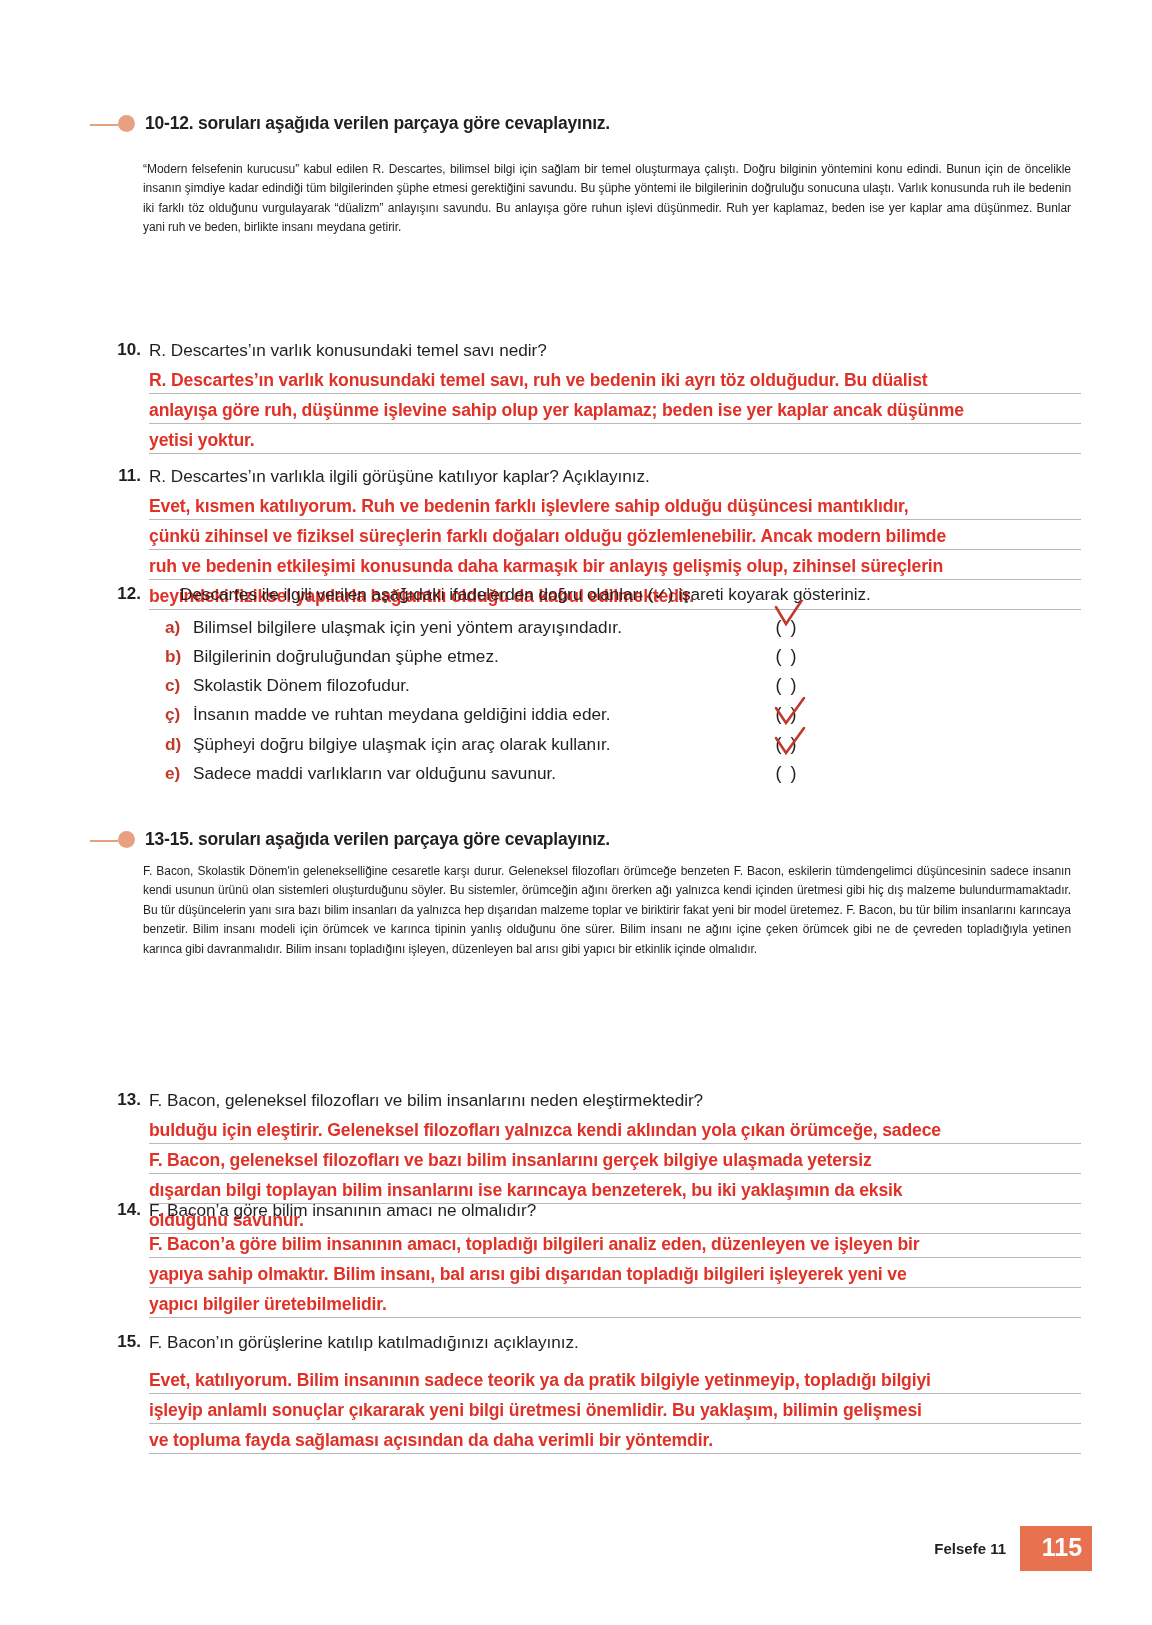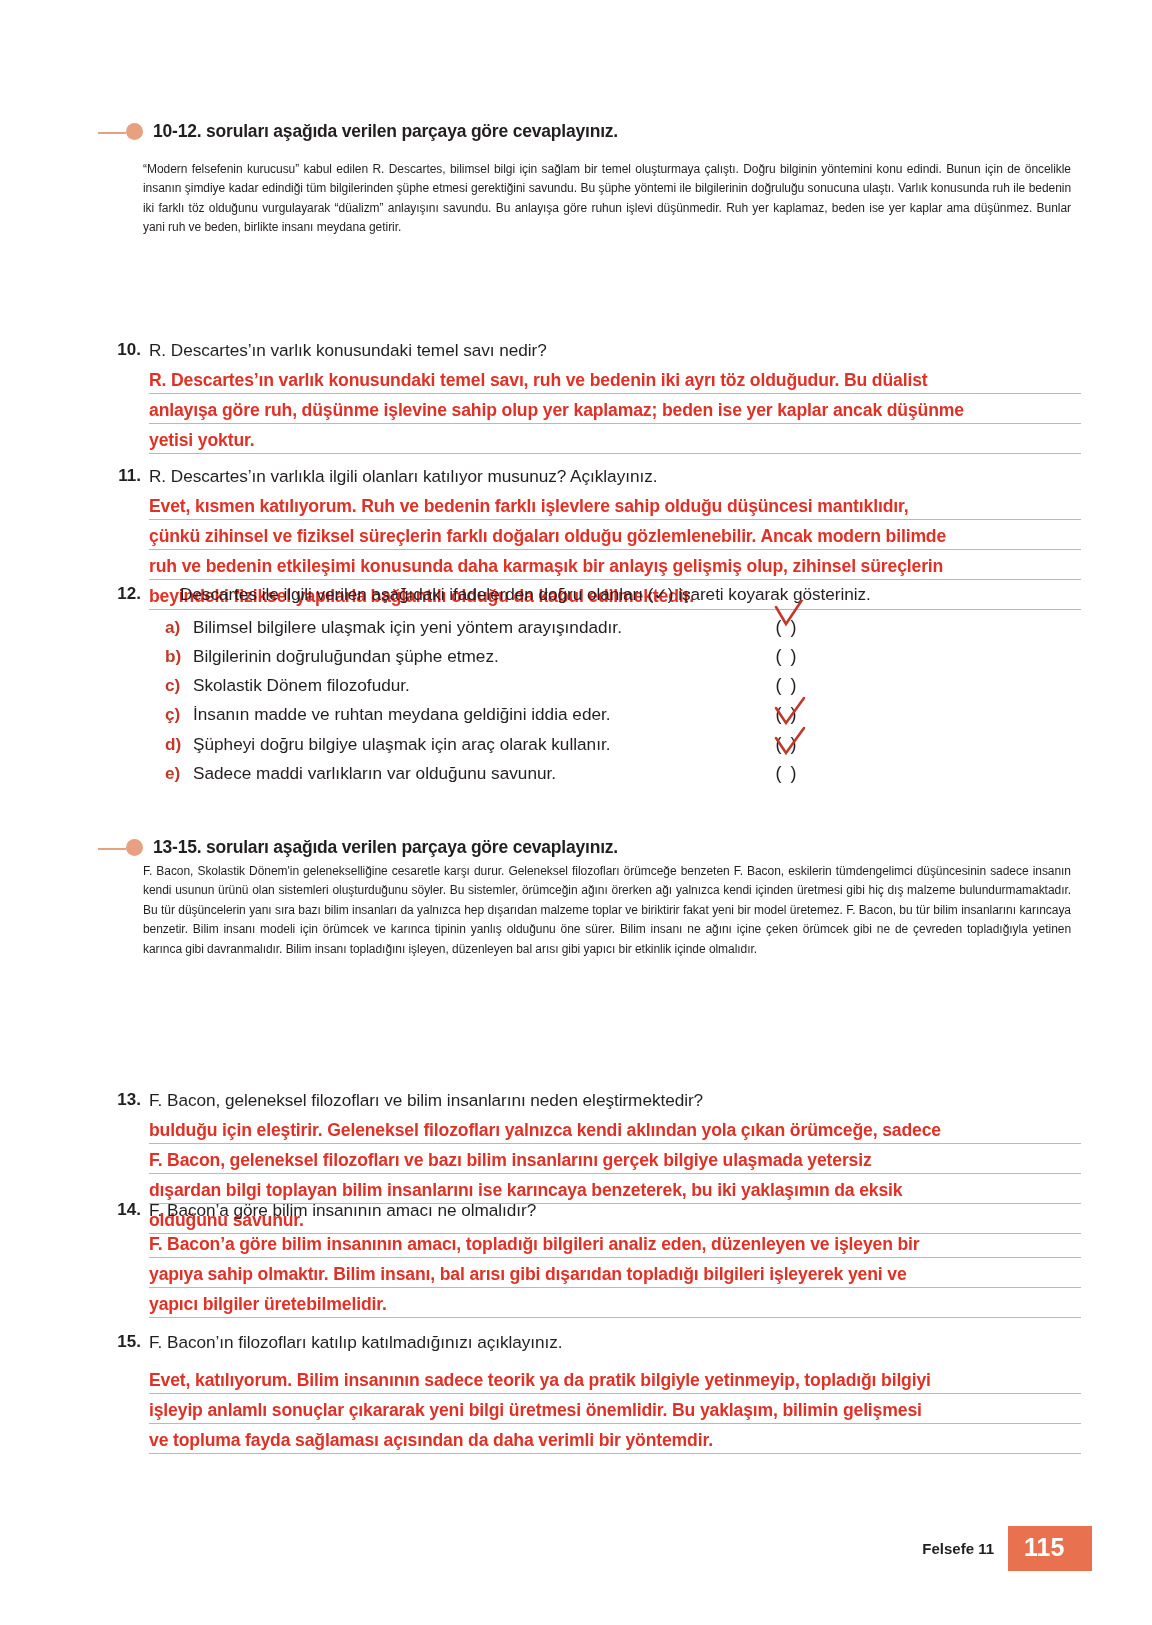--- a/index.html
+++ b/index.html
@@ -20,21 +20,21 @@
     background: #ffffff;
     overflow: hidden;
     box-sizing: border-box;
   }
 
   
   .section-head {
     position: relative;
     display: flex;
     align-items: center;
-    margin: 8px;
+    margin: 0;
     padding: 0;
   }
   .section-head .leader {
     position: absolute;
     left: -28px;
     top: 50%;
     width: 28px;
     height: 2px;
     background: #e8a180;
   }
@@ -168,24 +168,24 @@
     font-weight: bold;
     color: #231f20;
     padding: 10px 14px 10px 0;
     align-self: center;
   }
   .footer .pageno {
     background: #e8714f;
     color: #ffffff;
     font-size: 25px;
     font-weight: bold;
-    padding: 8px 16px 10px 16px;
+    padding: 8px 4px 10px 16px;
     line-height: 1.1;
     min-width: 52px;
-    text-align: left;
+    text-align: center;
   }
 </style>
 </head>
 <body>
 
 <div class="page">
 
   <div style="position:absolute; left:118px; top:113px;">
     <div class="section-head">
       <span class="leader"></span>
@@ -206,21 +206,21 @@
     <div class="answer">
       <div class="aline">R. Descartes’ın varlık konusundaki temel savı, ruh ve bedenin iki ayrı töz olduğudur. Bu düalist</div>
       <div class="aline">anlayışa göre ruh, düşünme işlevine sahip olup yer kaplamaz; beden ise yer kaplar ancak düşünme</div>
       <div class="aline">yetisi yoktur.</div>
     </div>
   </div>
 
   <div style="position:absolute; left:85px; top:448px; width:1010px;">
     <div class="qrow">
       <span class="qnum">11.</span>
-      <span class="qtext">R. Descartes’ın varlıkla ilgili olanları katılıyor musunuz? Açıklayınız.</span>
+      <span class="qtext">R. Descartes’ın varlıkla ilgili görüşüne katılıyor kaplar? Açıklayınız.</span>
     </div>
     <div class="answer">
       <div class="aline">Evet, kısmen katılıyorum. Ruh ve bedenin farklı işlevlere sahip olduğu düşüncesi mantıklıdır,</div>
       <div class="aline">çünkü zihinsel ve fiziksel süreçlerin farklı doğaları olduğu gözlemlenebilir. Ancak modern bilimde</div>
       <div class="aline">ruh ve bedenin etkileşimi konusunda daha karmaşık bir anlayış gelişmiş olup, zihinsel süreçlerin</div>
       <div class="aline">beyindeki fiziksel yapılarla bağlantılı olduğu da kabul edilmektedir.</div>
     </div>
   </div>
 
   <div style="position:absolute; left:85px; top:582px; width:1010px;">
@@ -324,21 +324,21 @@
     <div class="answer" style="margin-top:6px;">
       <div class="aline">F. Bacon’a göre bilim insanının amacı, topladığı bilgileri analiz eden, düzenleyen ve işleyen bir</div>
       <div class="aline">yapıya sahip olmaktır. Bilim insanı, bal arısı gibi dışarıdan topladığı bilgileri işleyerek yeni ve</div>
       <div class="aline">yapıcı bilgiler üretebilmelidir.</div>
     </div>
   </div>
 
   <div style="position:absolute; left:85px; top:1330px; width:1010px;">
     <div class="qrow" style="margin-top:0;">
       <span class="qnum">15.</span>
-      <span class="qtext">F. Bacon’ın filozofları katılıp katılmadığınızı açıklayınız.</span>
+      <span class="qtext">F. Bacon’ın görüşlerine katılıp katılmadığınızı açıklayınız.</span>
     </div>
     <div class="answer" style="margin-top:10px;">
       <div class="aline">Evet, katılıyorum. Bilim insanının sadece teorik ya da pratik bilgiyle yetinmeyip, topladığı bilgiyi</div>
       <div class="aline">işleyip anlamlı sonuçlar çıkararak yeni bilgi üretmesi önemlidir. Bu yaklaşım, bilimin gelişmesi</div>
       <div class="aline">ve topluma fayda sağlaması açısından da daha verimli bir yöntemdir.</div>
     </div>
   </div>
 
   <div class="footer">
     <span class="book">Felsefe 11</span>

